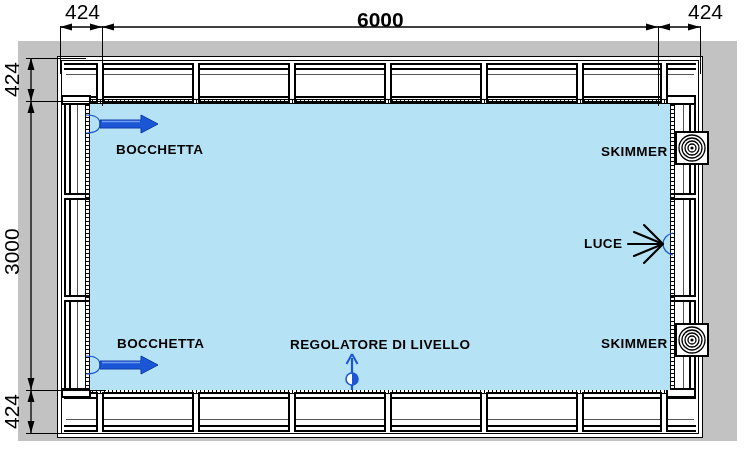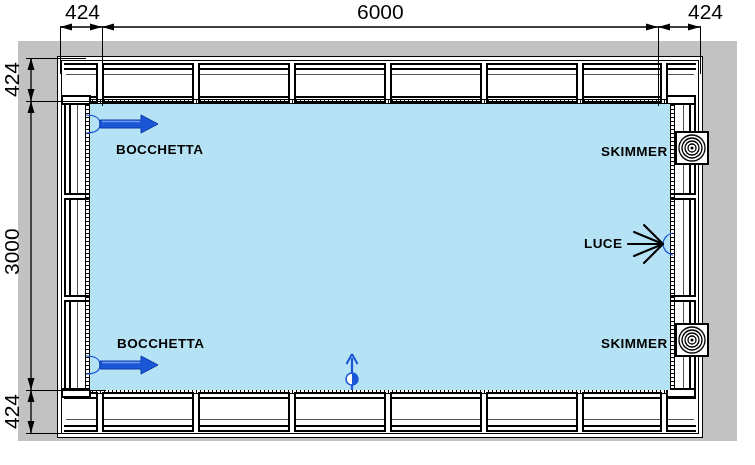--- a/index.html
+++ b/index.html
@@ -225,20 +225,21 @@
       <g stroke="#000000" stroke-width="2.1" fill="none" stroke-linecap="round">
         <path d="M37 22 L2 22"></path>
         <path d="M37 22 L8 10"></path>
         <path d="M37 22 L8 34"></path>
         <path d="M37 22 L18 3"></path>
         <path d="M37 22 L18 41"></path>
       </g>
     </svg>
   </div>
 
+  <div class="abs label" style="left:290px; top:337px;">REGOLATORE DI LIVELLO</div>
   <div class="abs" style="left:338px; top:352px; width:28px; height:40px;">
     <svg width="28" height="40" viewBox="0 0 28 40">
       <path d="M14 38 L14 6" stroke="#1a56d6" stroke-width="2.2" fill="none"></path>
       <path d="M14 2 L8.5 12 M14 2 L19.5 12" stroke="#1a56d6" stroke-width="2" fill="none"></path>
       <circle cx="14" cy="27" r="6" fill="#ffffff" stroke="#1a56d6" stroke-width="1.6"></circle>
       <path d="M14 21 A6 6 0 0 1 14 33 Z" fill="#1a56d6"></path>
     </svg>
   </div>
 
   <div class="abs ext-line" style="left:60px; top:26px; height:48px;"></div>
@@ -257,21 +258,21 @@
       <path d="M102 9 L114 5.5 L114 12.5 Z" fill="#000"></path>
       <path d="M658 9 L646 5.5 L646 12.5 Z" fill="#000"></path>
 
       <line x1="658" y1="9" x2="700" y2="9" stroke="#000" stroke-width="1.3"></line>
       <path d="M658 9 L670 5.5 L670 12.5 Z" fill="#000"></path>
       <path d="M700 9 L688 5.5 L688 12.5 Z" fill="#000"></path>
     </svg>
   </div>
 
   <div class="abs dim-text" style="left:65px; top:0px;">424</div>
-  <div class="abs dim-text" style="left:357px; top:0px;">6000</div>
+  <div class="abs dim-text" style="left:357px; top:8px;font-weight:bold;">6000</div>
   <div class="abs dim-text" style="left:688px; top:0px;">424</div>
 
   <div class="abs ext-line-h" style="left:26px; top:58px; width:60px;"></div>
   <div class="abs ext-line-h" style="left:26px; top:101px; width:80px;"></div>
   <div class="abs ext-line-h" style="left:26px; top:390px; width:80px;"></div>
   <div class="abs ext-line-h" style="left:26px; top:433px; width:60px;"></div>
 
   <div class="abs" style="left:20px; top:0px; width:20px; height:465px;">
     <svg width="20" height="465" viewBox="0 0 20 465">
 

